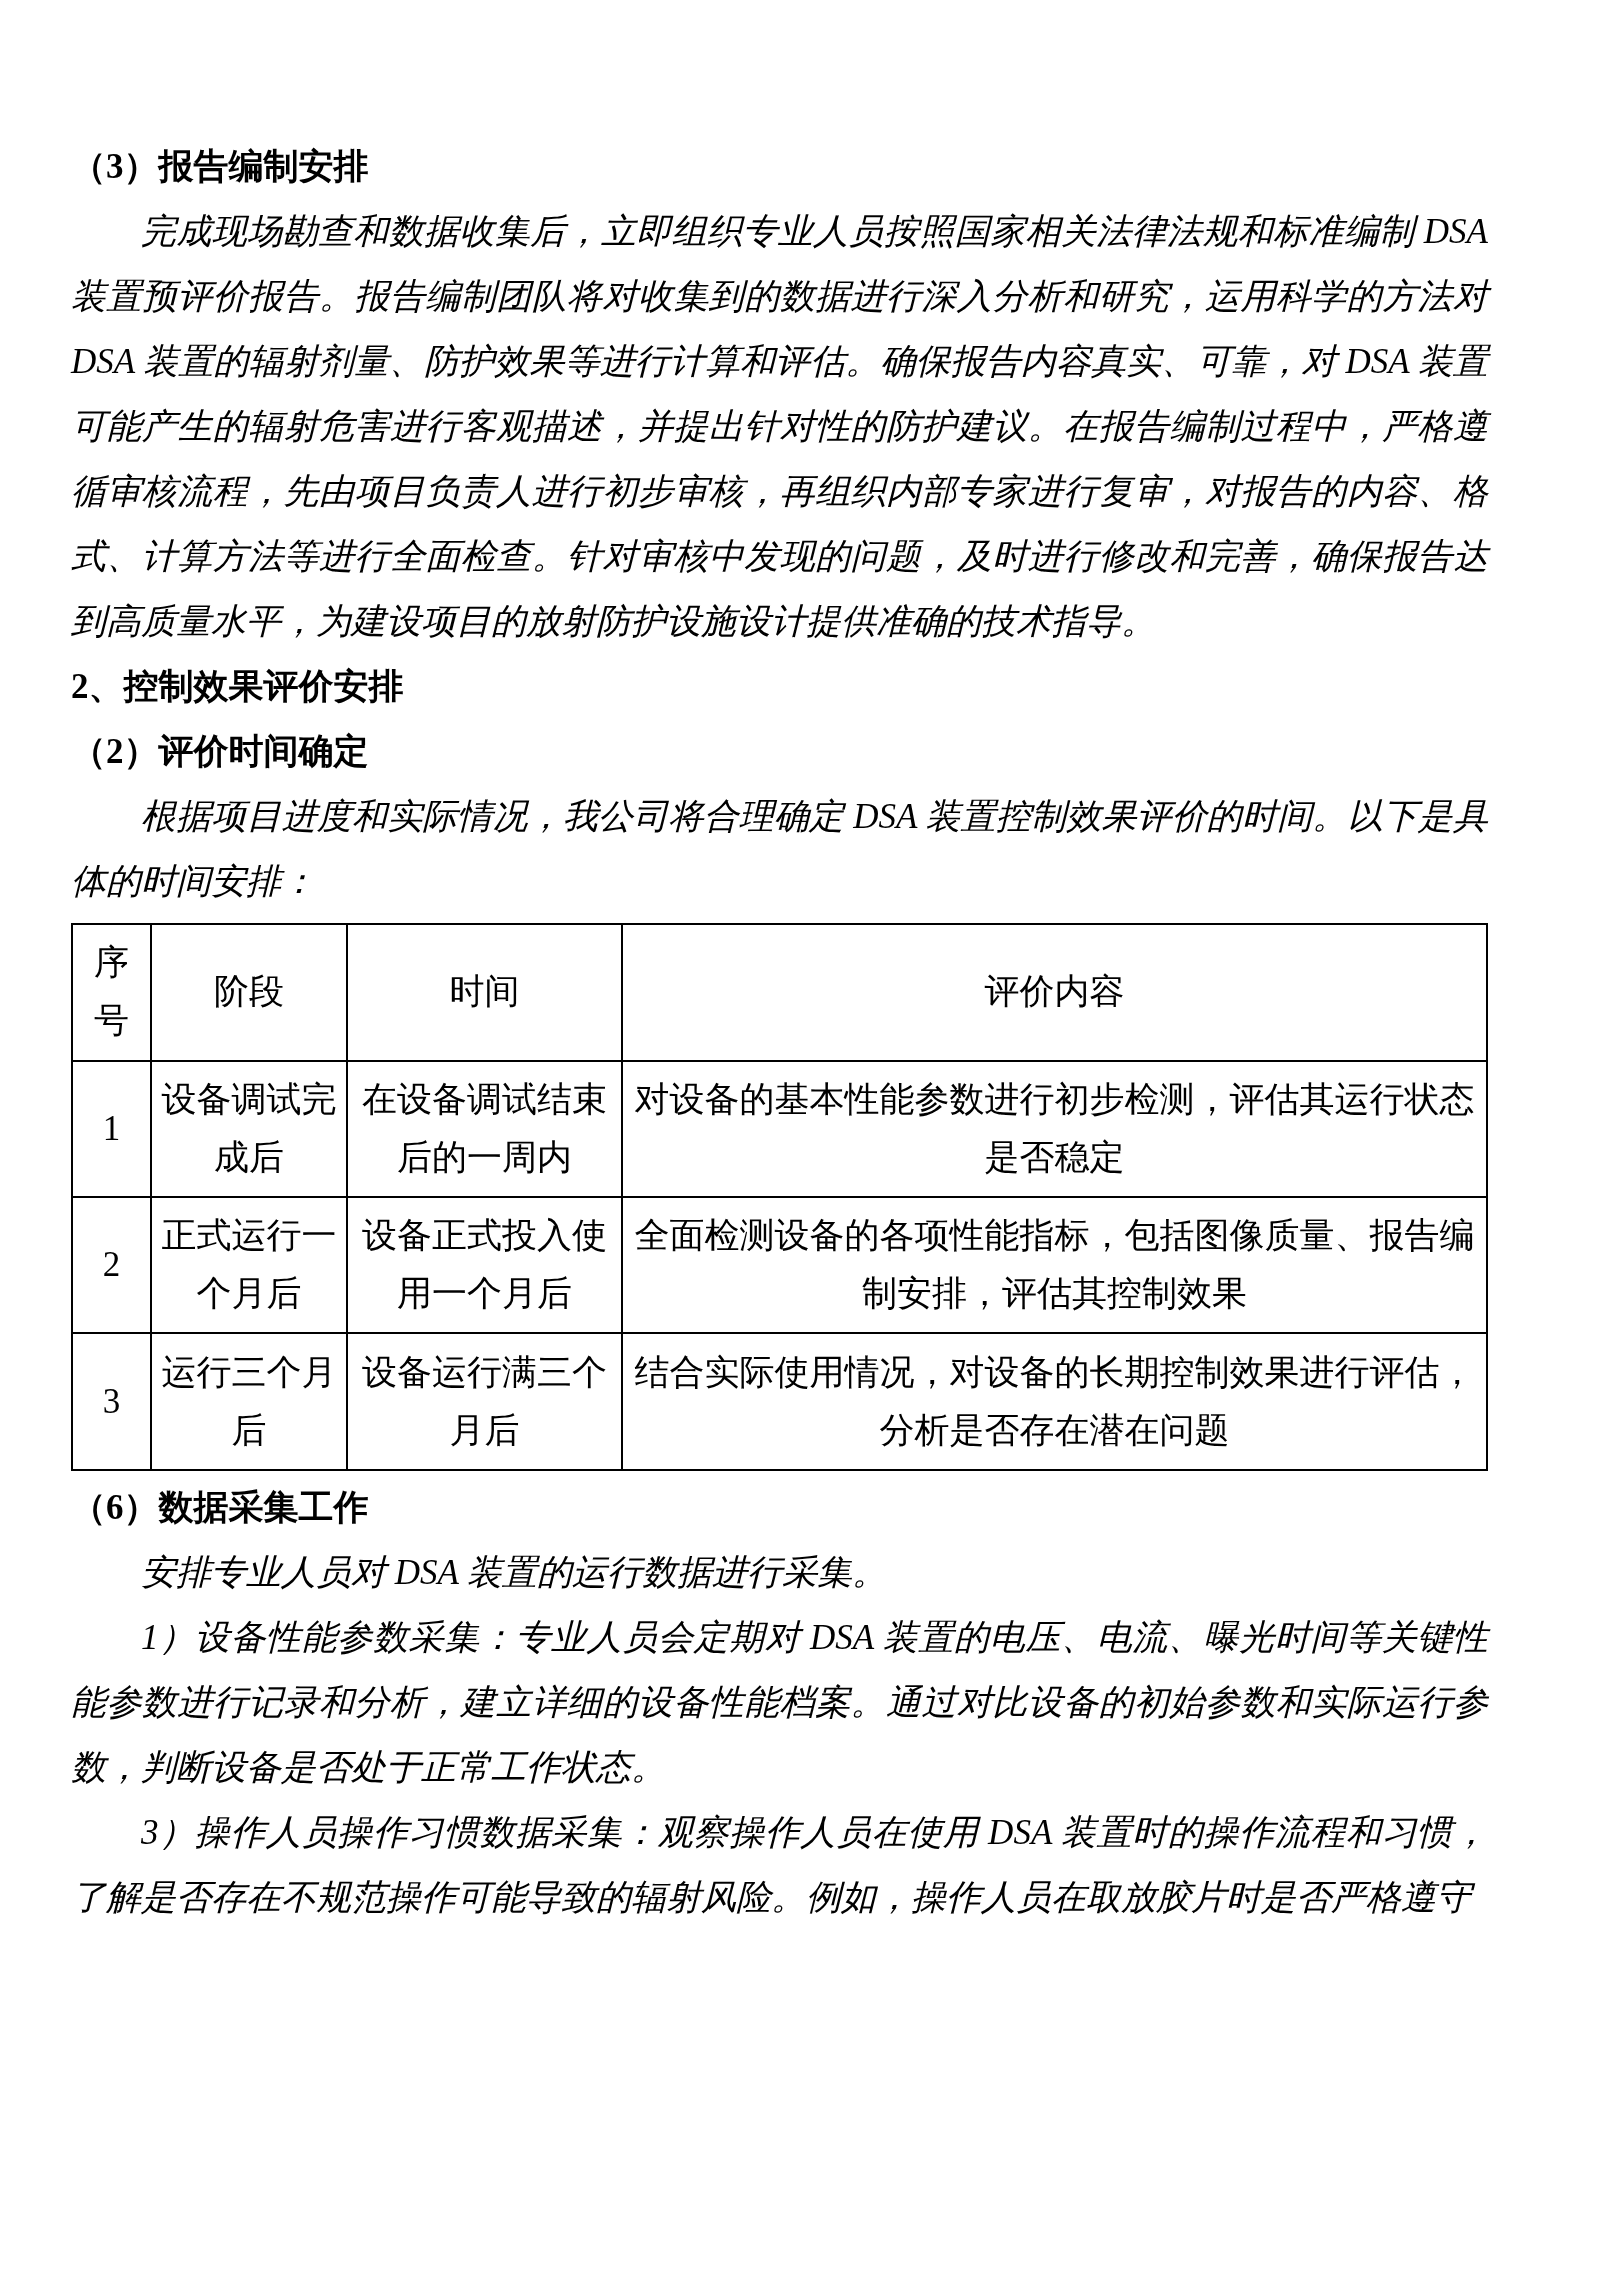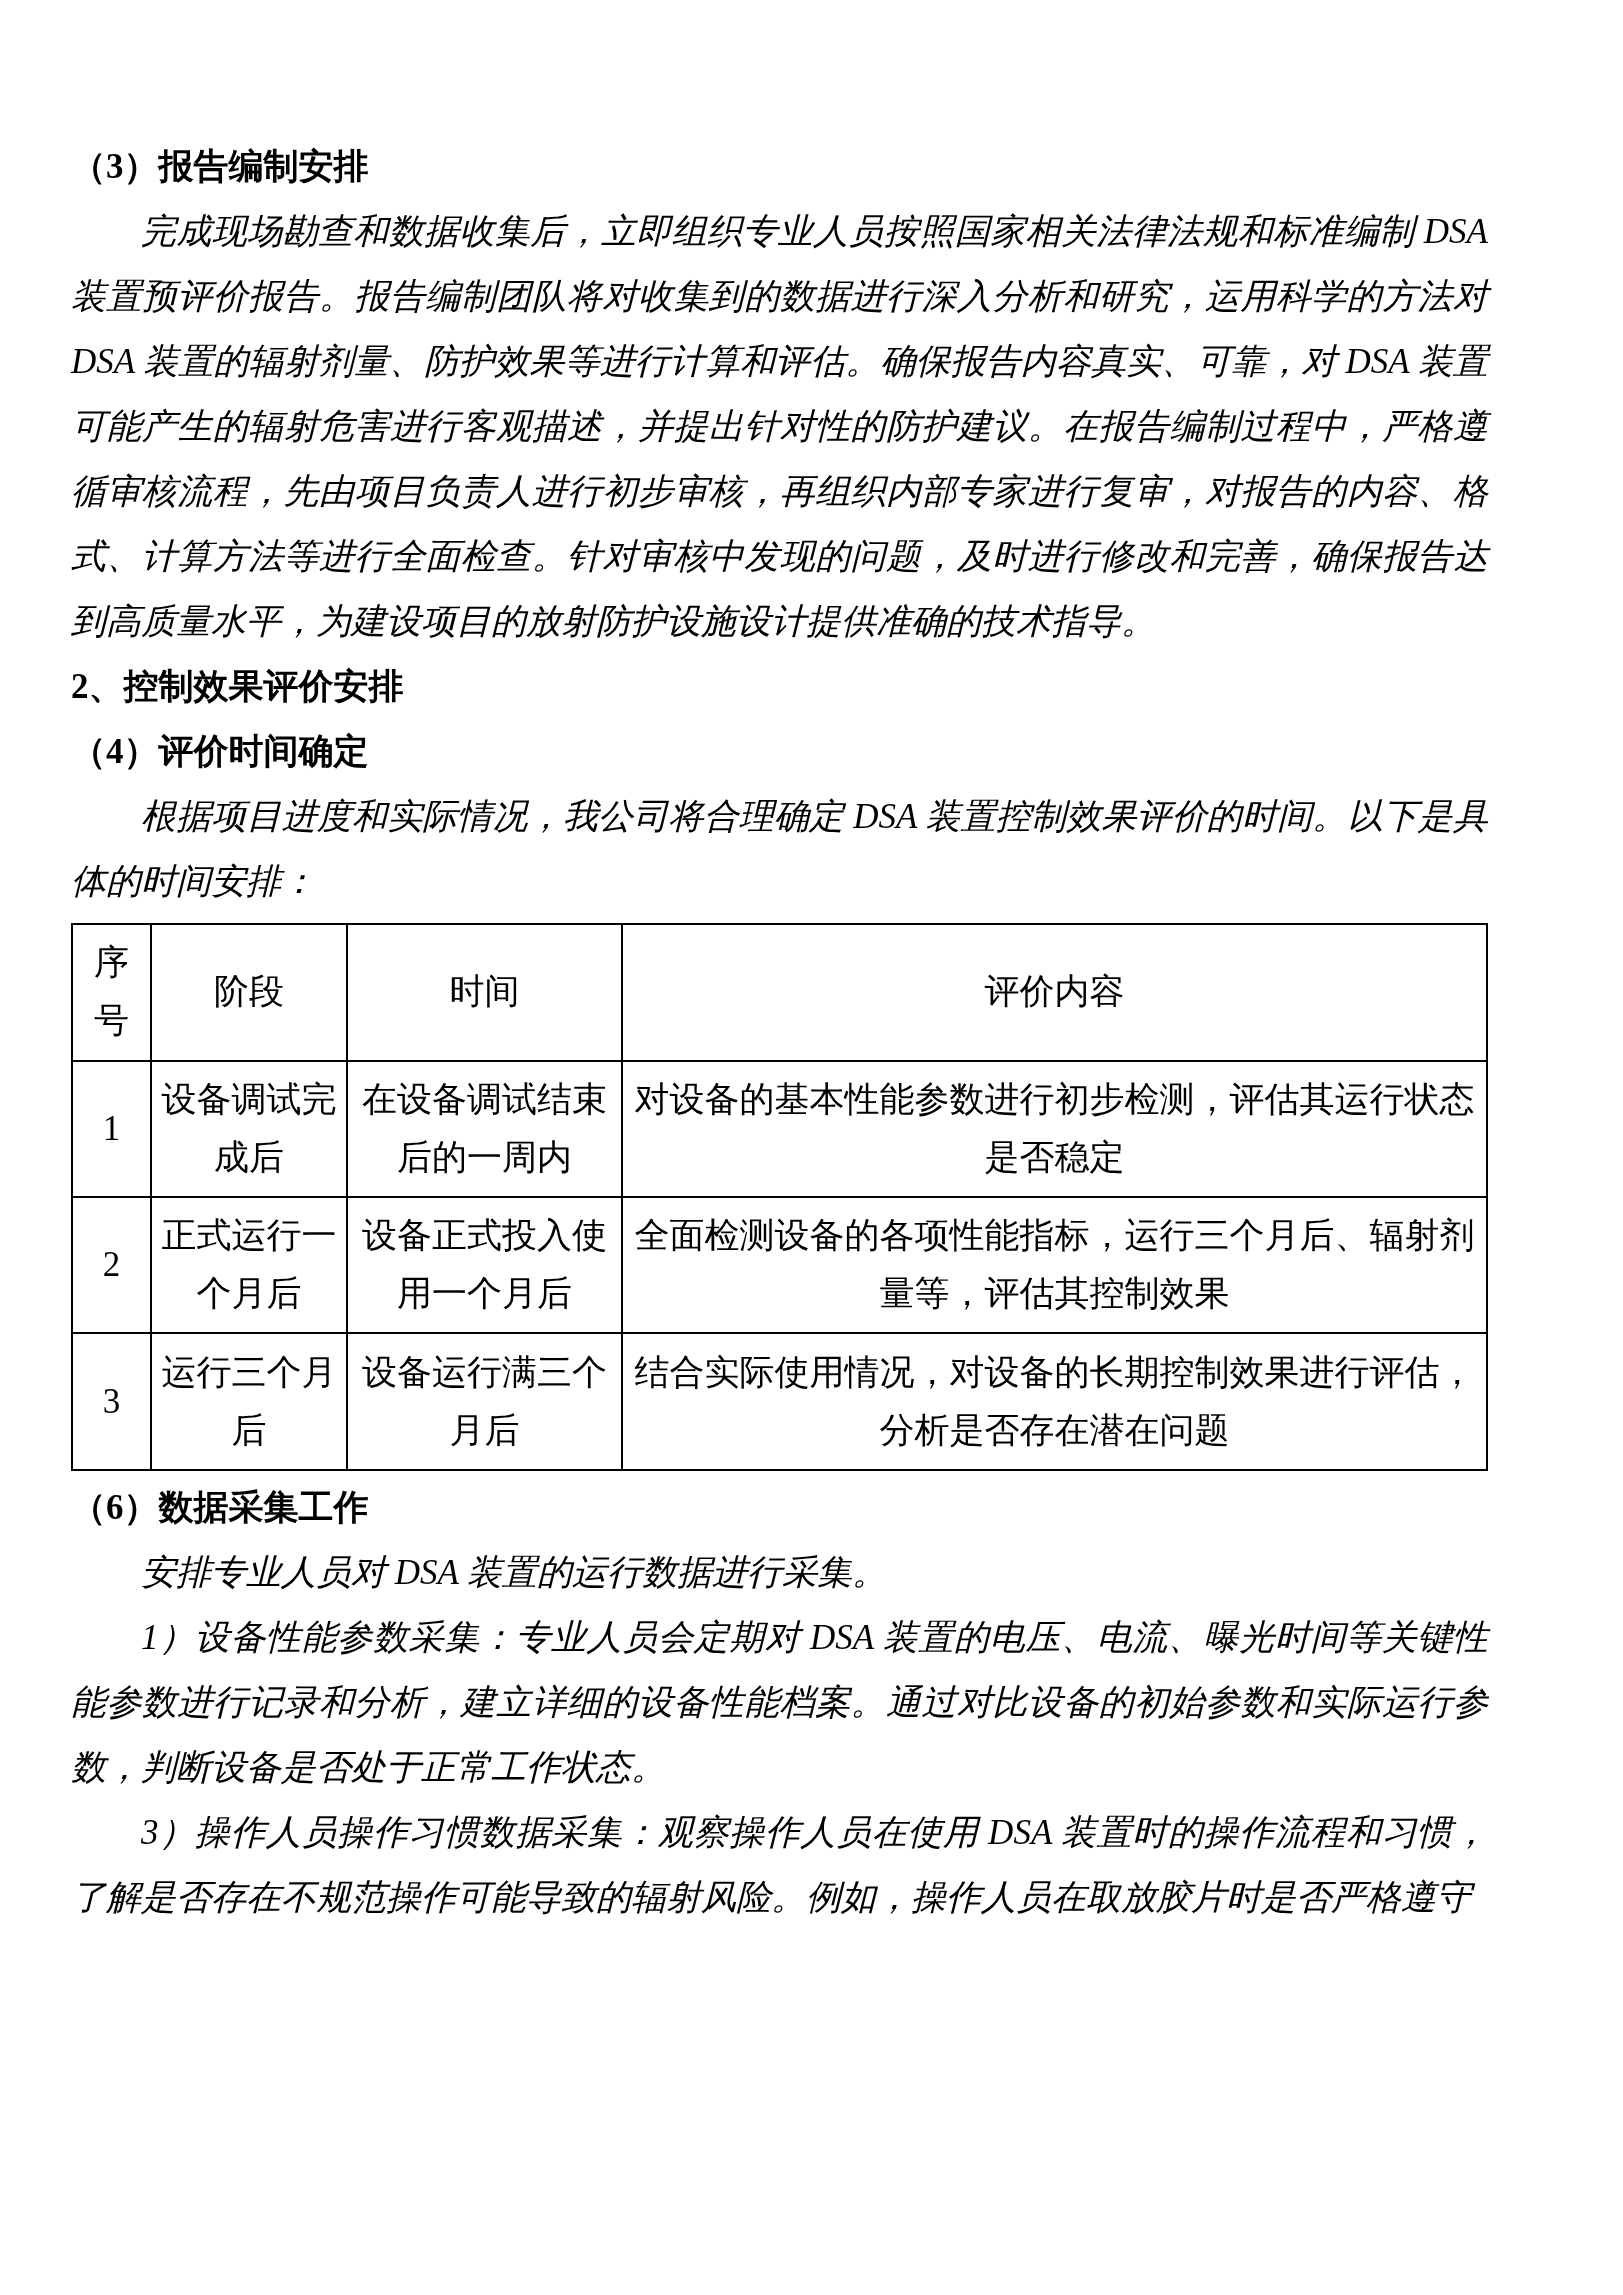--- a/index.html
+++ b/index.html
@@ -58,21 +58,21 @@
 
 <div class="page">
   <div class="content">
 
     <div class="heading">（3）报告编制安排</div>
 
     <p class="para">完成现场勘查和数据收集后，立即组织专业人员按照国家相关法律法规和标准编制 DSA 装置预评价报告。报告编制团队将对收集到的数据进行深入分析和研究，运用科学的方法对 DSA 装置的辐射剂量、防护效果等进行计算和评估。确保报告内容真实、可靠，对 DSA 装置可能产生的辐射危害进行客观描述，并提出针对性的防护建议。在报告编制过程中，严格遵循审核流程，先由项目负责人进行初步审核，再组织内部专家进行复审，对报告的内容、格式、计算方法等进行全面检查。针对审核中发现的问题，及时进行修改和完善，确保报告达到高质量水平，为建设项目的放射防护设施设计提供准确的技术指导。</p>
 
     <div class="heading">2、控制效果评价安排</div>
 
-    <div class="heading">（4）评价时间确定</div>
+    <div class="heading">（2）评价时间确定</div>
 
     <p class="para">根据项目进度和实际情况，我公司将合理确定 DSA 装置控制效果评价的时间。以下是具体的时间安排：</p>
 
     <table class="schedule">
       <colgroup>
         <col class="c-no">
         <col class="c-stage">
         <col class="c-time">
         <col class="c-desc">
       </colgroup>
@@ -88,21 +88,21 @@
         <tr>
           <td>1</td>
           <td>设备调试完成后</td>
           <td>在设备调试结束后的一周内</td>
           <td>对设备的基本性能参数进行初步检测，评估其运行状态是否稳定</td>
         </tr>
         <tr>
           <td>2</td>
           <td>正式运行一个月后</td>
           <td>设备正式投入使用一个月后</td>
-          <td>全面检测设备的各项性能指标，运行三个月后、辐射剂量等，评估其控制效果</td>
+          <td>全面检测设备的各项性能指标，包括图像质量、报告编制安排，评估其控制效果</td>
         </tr>
         <tr>
           <td>3</td>
           <td>运行三个月后</td>
           <td>设备运行满三个月后</td>
           <td>结合实际使用情况，对设备的长期控制效果进行评估，分析是否存在潜在问题</td>
         </tr>
       </tbody>
     </table>
 

